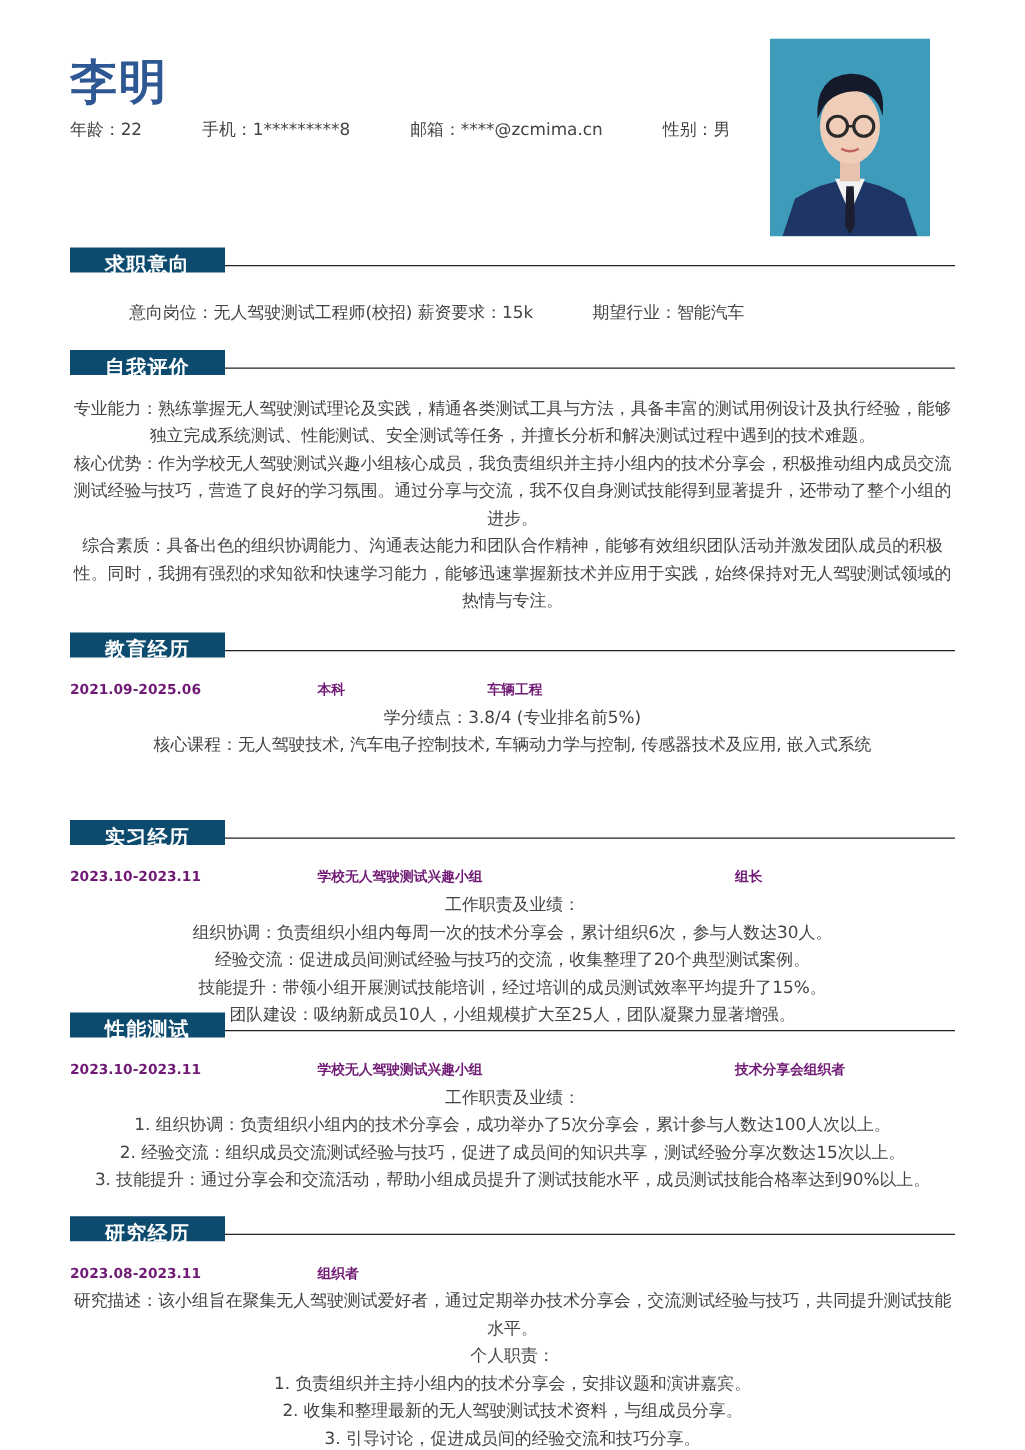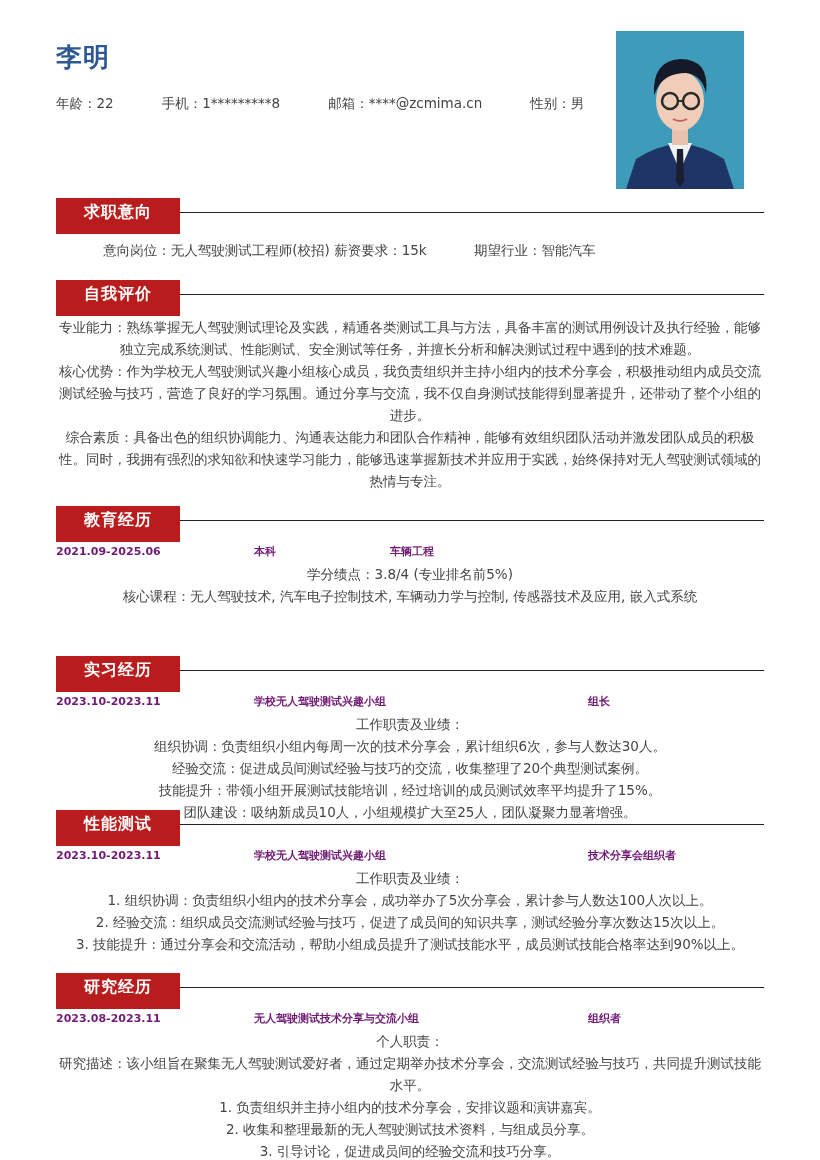--- a/index.html
+++ b/index.html
@@ -1,24 +1,24 @@
 <!DOCTYPE html>
 <html><head>
 <meta charset="utf-8">
 <style>
   html, body { margin:0; padding:0; background:#ffffff; }
   body { width:820px; height:1160px; overflow:hidden; position:relative;
          font-family:"DejaVu Sans","Liberation Sans",sans-serif; color:#333; }
-  .name { position:absolute; left:56px; top:40px; font-size:26px; font-weight:bold; color:#2d5893; letter-spacing:1px; }
+  .name { position:absolute; left:56px; top:40px; font-size:38px; font-weight:bold; color:#2d5893; letter-spacing:1px; }
   .contact { position:absolute; left:56px; top:95px; font-size:13.5px; color:#444; display:flex;gap:16px; }
   .contact span { margin-right:32px; }
   .photo { position:absolute; left:616px; top:31px; width:128px; height:158px; background:#3d9ab9; overflow:hidden; }
   .section { position:absolute; left:56px; width:708px; }
   .sec-head { position:relative; height:28px; }
-  .sec-box { position:absolute; left:0; top:0; width:124px; height:36px; background:#b91c1c; color:#fff;
+  .sec-box { position:absolute; left:0; top:0; width:124px; height:20px; background:#0c4a6e; color:#fff;
              font-size:16px; font-weight:bold; text-align:center; line-height:28px; letter-spacing:1px; }
   .sec-line { position:absolute; left:124px; right:0; top:14px; height:1px; background:#222; }
   .line { font-size:13.5px; line-height:22px; color:#444;text-align:center; }
   .row { display:flex; font-size:11px; font-weight:bold; color:#701a75; line-height:22px; margin-top:4px; }
   .c1 { width:198px; } .c2 { width:198px; } .c3 { width:136px; }
   .wide { width:334px; }
 </style>
 </head>
 <body>
 
@@ -115,21 +115,20 @@
   <div class="line">3. 技能提升：通过分享会和交流活动，帮助小组成员提升了测试技能水平，成员测试技能合格率达到90%以上。</div>
 </div>
 
 <div class="section" style="top:973px;">
   <div class="sec-head">
       <div class="sec-box">研究经历</div>
       <div class="sec-line"></div>
     </div>
   <div class="row" style="margin-top:7px;">
     <div class="c1">2023.08-2023.11</div>
-    <div class="wide">无人驾驶测试技术分享与交流小组</div>
     <div>组织者</div>
   </div>
+  <div class="line">研究描述：该小组旨在聚集无人驾驶测试爱好者，通过定期举办技术分享会，交流测试经验与技巧，共同提升测试技能水平。</div>
   <div class="line">个人职责：</div>
-  <div class="line">研究描述：该小组旨在聚集无人驾驶测试爱好者，通过定期举办技术分享会，交流测试经验与技巧，共同提升测试技能水平。</div>
   <div class="line">1. 负责组织并主持小组内的技术分享会，安排议题和演讲嘉宾。</div>
   <div class="line">2. 收集和整理最新的无人驾驶测试技术资料，与组成员分享。</div>
   <div class="line">3. 引导讨论，促进成员间的经验交流和技巧分享。</div>
 </div>
 
 </body></html>

